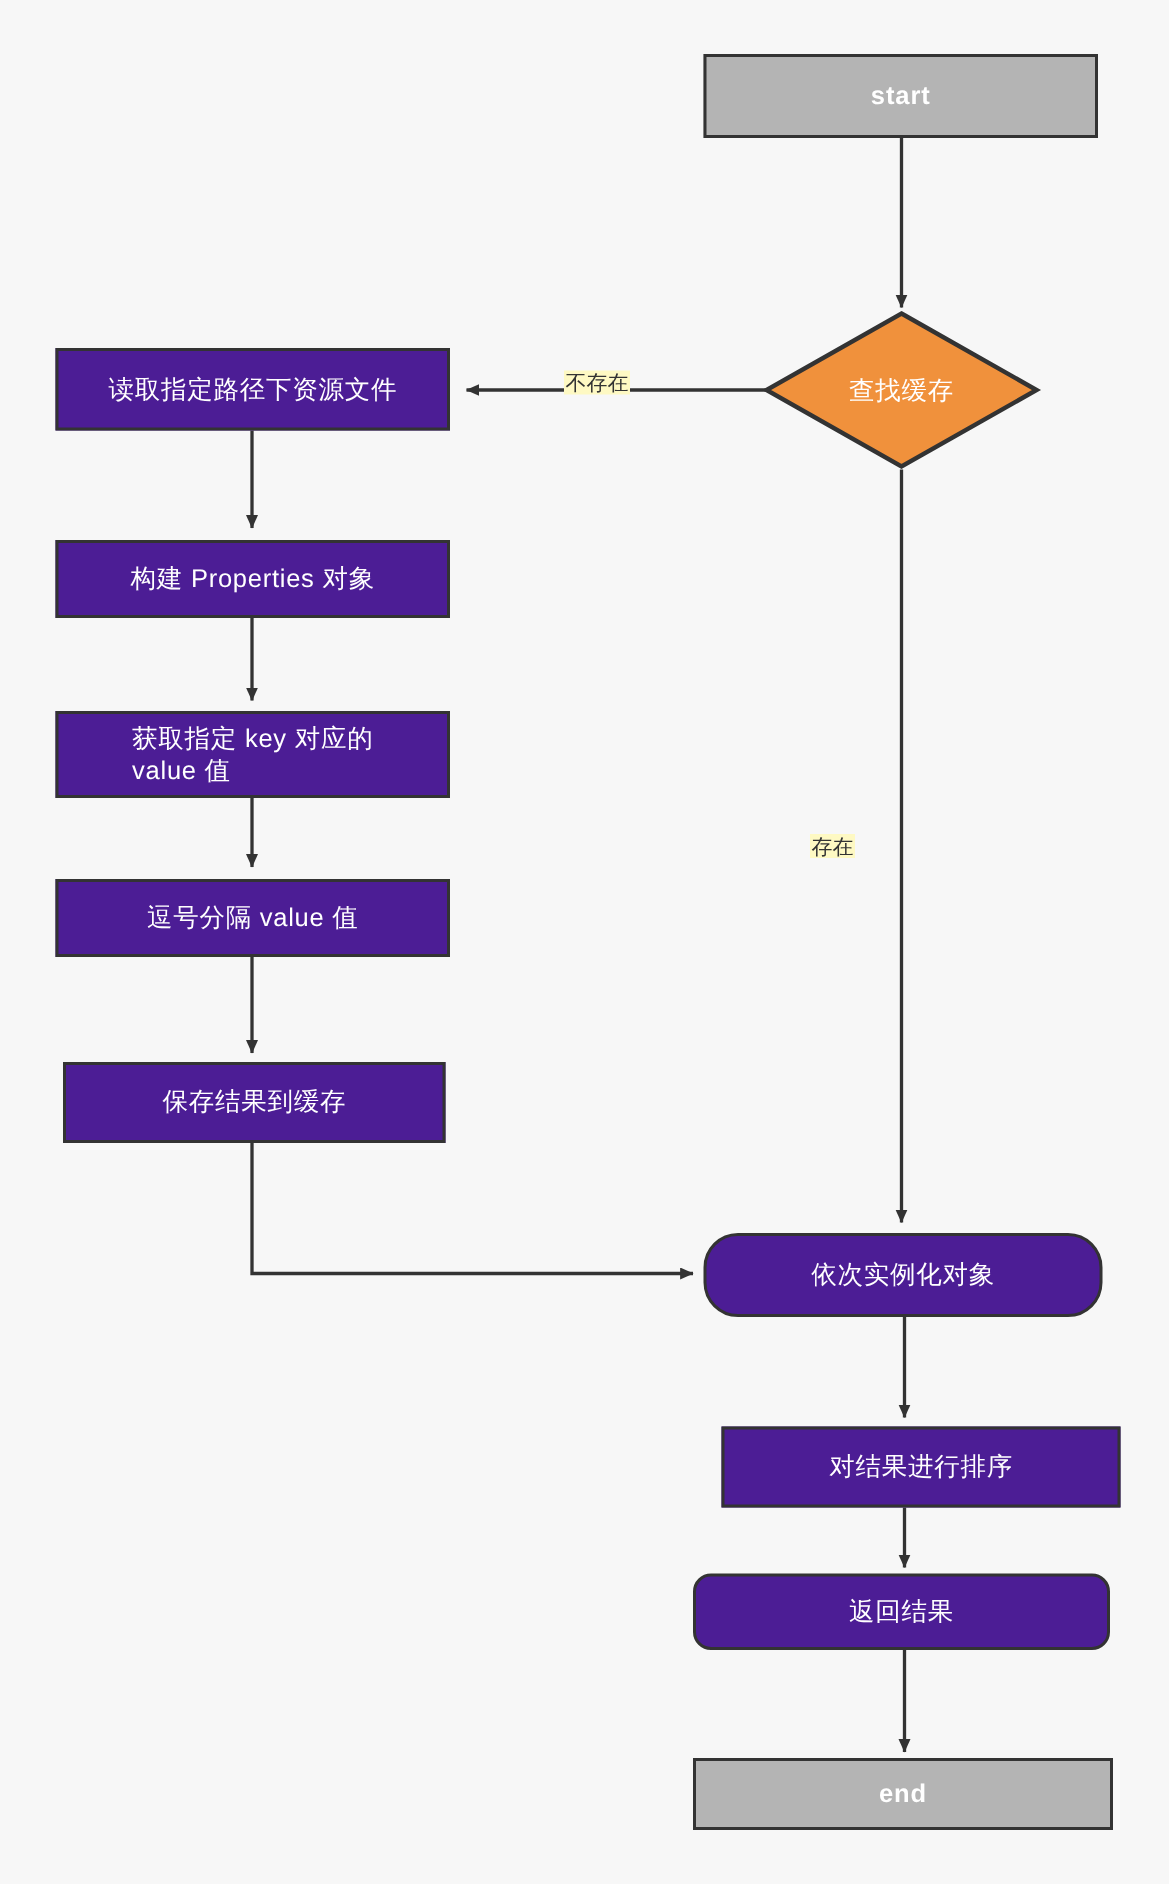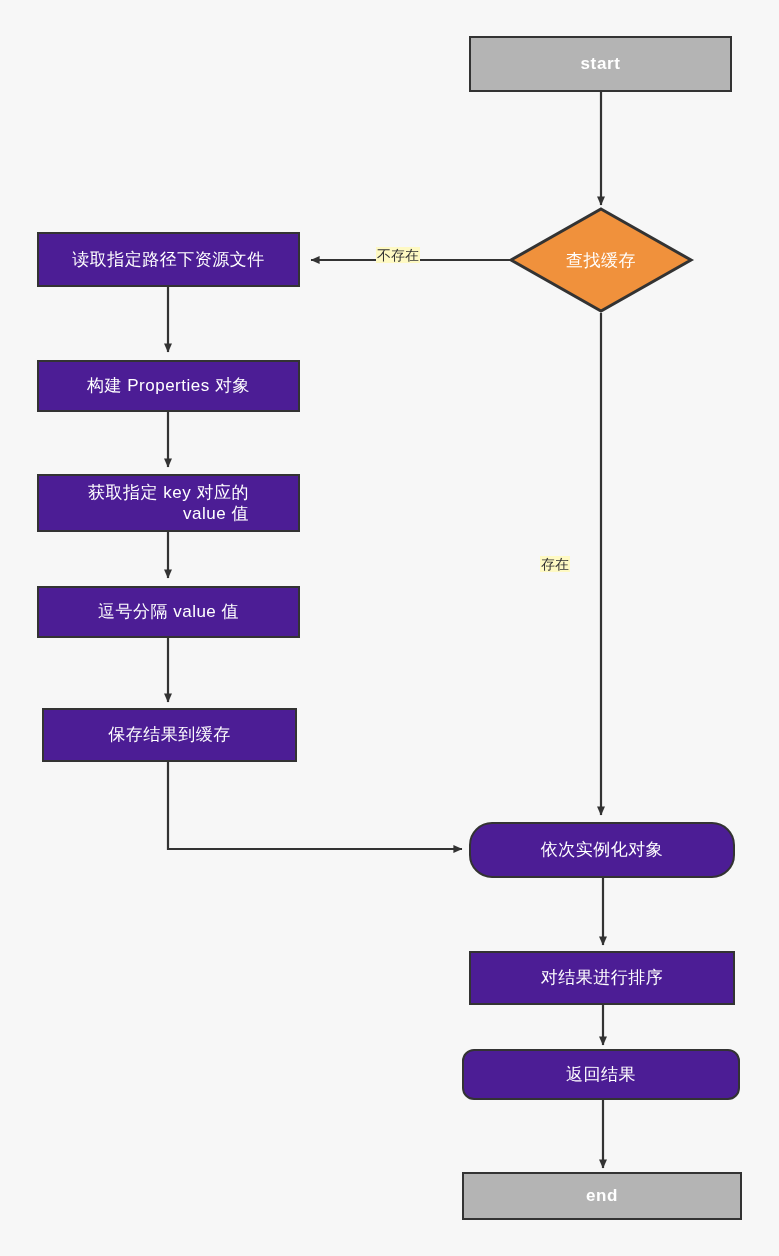--- a/index.html
+++ b/index.html
@@ -20,21 +20,21 @@
     width: 779px;
     height: 1256px;
   }
   .node {
     position: absolute;
     box-sizing: border-box;
     border: 2px solid #333333;
     display: flex;
     align-items: center;
     justify-content: center;
-    text-align: right;
+    text-align: left;
     color: #ffffff;
     font-size: 17px;
     line-height: 1.25;
     letter-spacing: 0.5px;
     z-index: 3;
   }
   .node.process {
     background: #4c1d95;
   }
   .node.terminal {
@@ -141,21 +141,21 @@
 </div>
 
 <div class="node process" style="left:42px; top:708px; width:255px; height:54px;">
   <span class="node-label">保存结果到缓存</span>
 </div>
 
 <div class="node process" style="left:469px; top:822px; width:266px; height:56px;border-radius:23px;">
   <span class="node-label">依次实例化对象</span>
 </div>
 
-<div class="node process" style="left:469px; top:951px; width:266px; height:54px;">
+<div class="node process" style="left:481px; top:951px; width:266px; height:54px;">
   <span class="node-label">对结果进行排序</span>
 </div>
 
 <div class="node process" style="left:462px; top:1049px; width:278px; height:51px;border-radius:12px;">
   <span class="node-label">返回结果</span>
 </div>
 
 <div class="node terminal" style="left:462px; top:1172px; width:280px; height:48px;">
   <span class="node-label">end</span>
 </div>

